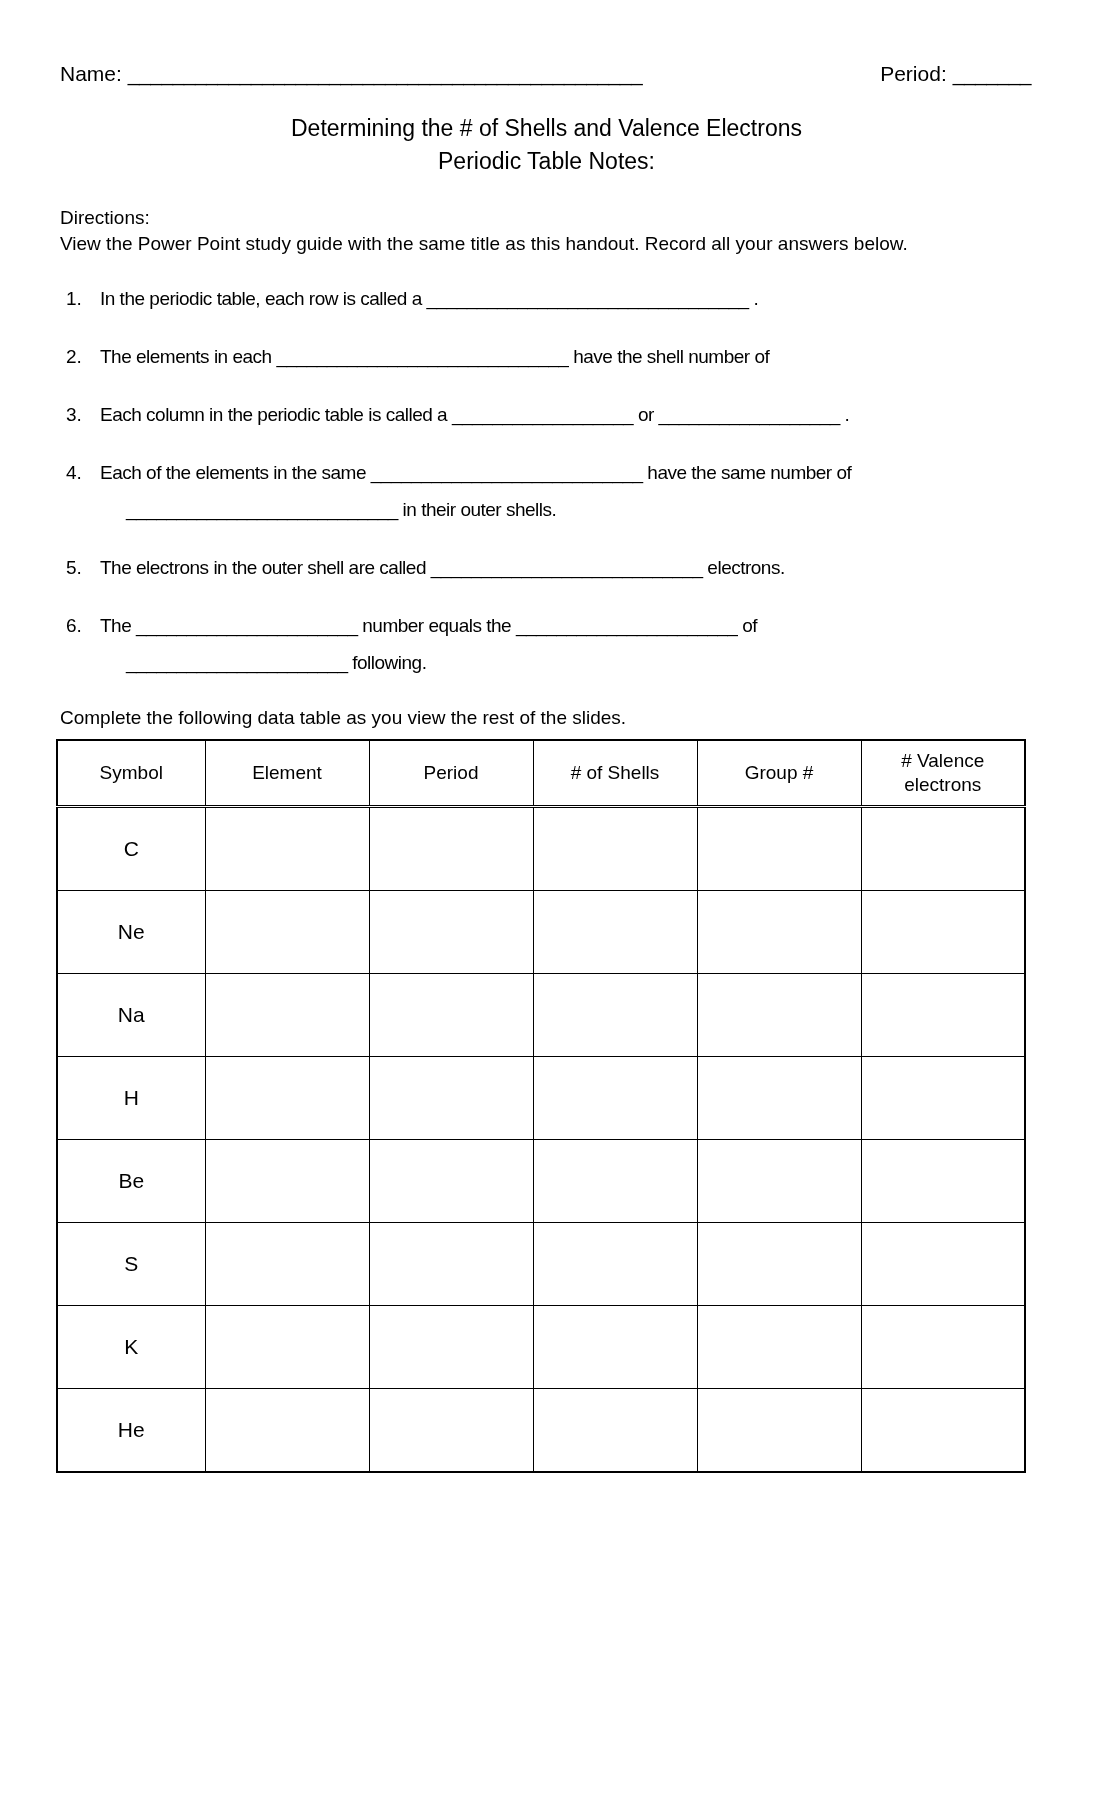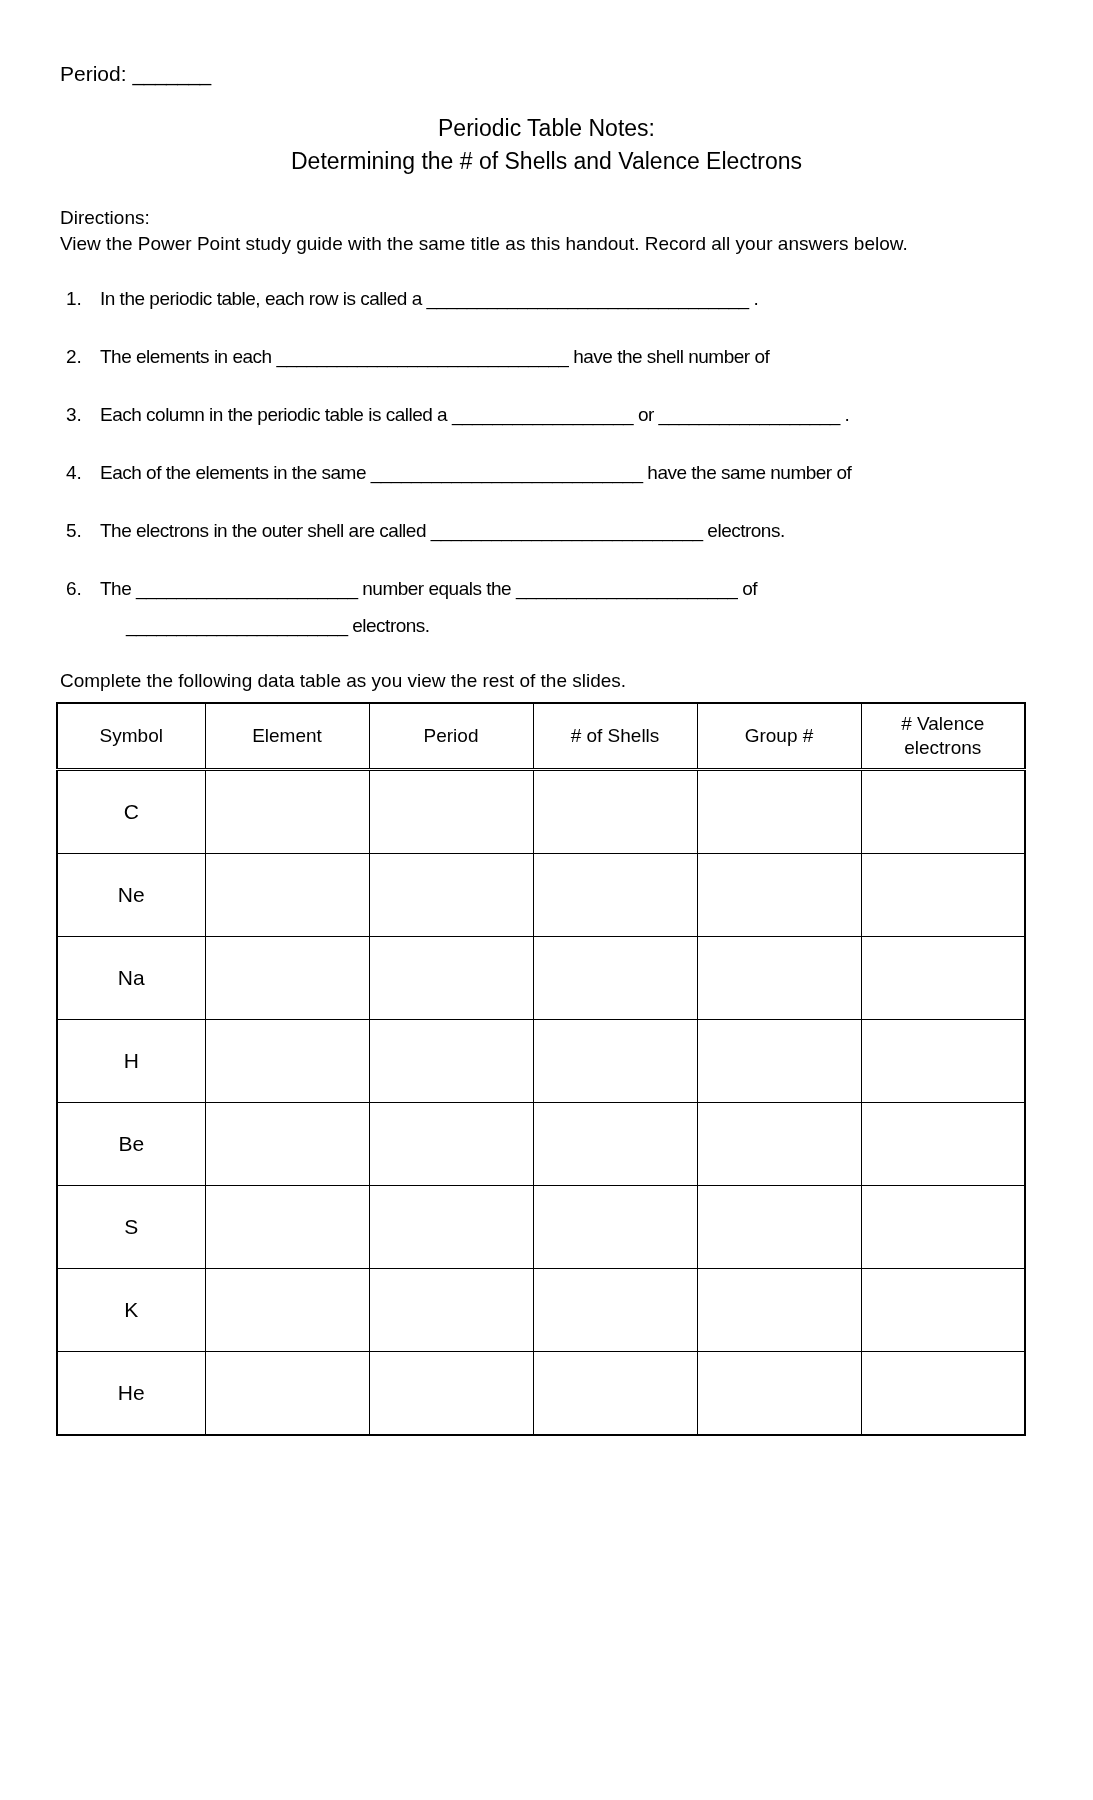--- a/index.html
+++ b/index.html
@@ -135,29 +135,33 @@
   col.c-shells { width: 164px; }
   col.c-group { width: 164px; }
   col.c-valence { width: 164px; }
 </style>
 </head>
 <body>
 
 <div class="page">
 
   <div class="name-row">
+    <div class="name-left">
+      <span>Name:</span>
+      <span class="fill">______________________________________________</span>
+    </div>
     <div class="name-right">
       <span>Period:</span>
       <span class="fill">_______</span>
     </div>
   </div>
 
   <div class="title-block">
+    <div>Determining the # of Shells and Valence Electrons</div>
     <div>Periodic Table Notes:</div>
-    <div>Determining the # of Shells and Valence Electrons</div>
   </div>
 
   <div class="directions-label">Directions:</div>
   <div class="directions-text">View the Power Point study guide with the same title as this handout. Record all your answers below.</div>
 
   <ol class="questions">
     <li>
       <span class="num">1.</span>
       <span class="q-line blank">In the periodic table, each row is called a ________________________________ .</span>
     </li>
@@ -165,29 +169,30 @@
       <span class="num">2.</span>
       <span class="q-line blank">The elements in each _____________________________ have the shell number of</span>
     </li>
     <li>
       <span class="num">3.</span>
       <span class="q-line blank">Each column in the periodic table is called a __________________ or __________________ .</span>
     </li>
     <li>
       <span class="num">4.</span>
       <span class="q-line blank">Each of the elements in the same ___________________________ have the same number of</span>
+      <span class="q-line indent blank">___________________________ in their outer shells.</span>
     </li>
     <li>
       <span class="num">5.</span>
       <span class="q-line blank">The electrons in the outer shell are called ___________________________ electrons.</span>
     </li>
     <li>
       <span class="num">6.</span>
       <span class="q-line blank">The ______________________ number equals the ______________________ of</span>
-      <span class="q-line indent blank">______________________ electrons.</span>
+      <span class="q-line indent blank">______________________ following.</span>
     </li>
   </ol>
 
   <div class="table-intro">Complete the following data table as you view the rest of the slides.</div>
 
   <table class="data-table">
     <colgroup>
       <col class="c-symbol">
       <col class="c-element">
       <col class="c-period">

